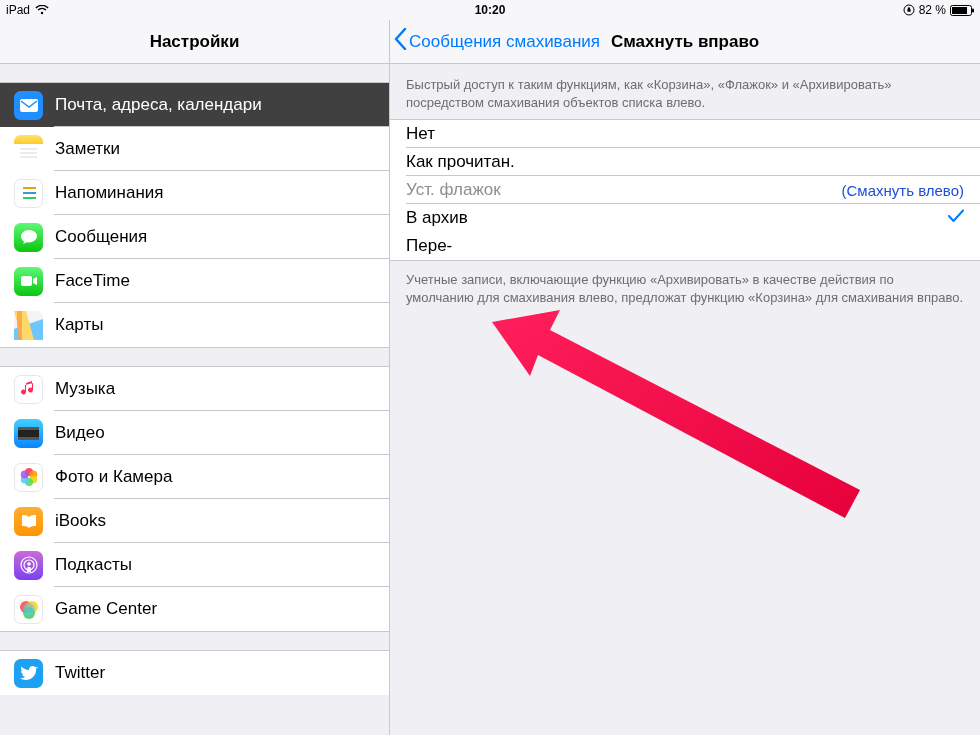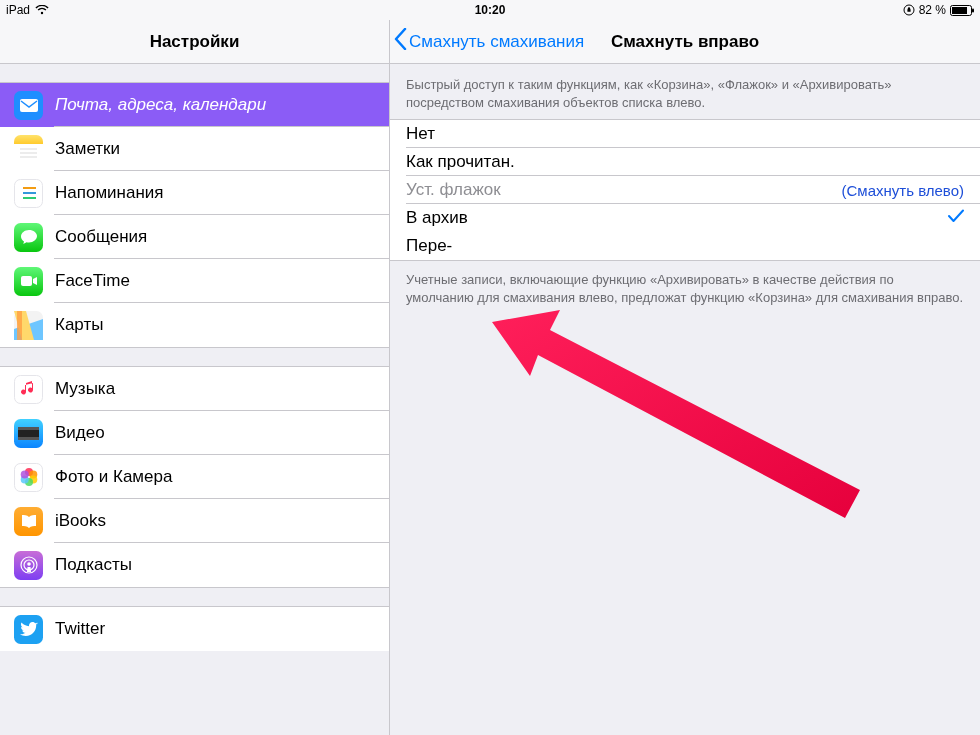--- a/index.html
+++ b/index.html
@@ -20,21 +20,21 @@
   .nav-title { font-size: 17px; font-weight: 600; }
   .nav-back { position: absolute; left: 4px; display: flex; align-items: center; color: #007aff; font-size: 17px; cursor: pointer; }
   .nav-back .chev { margin-right: 2px; }
   
   .side-scroll { flex: 1 1 auto; overflow-y: hidden; }
   .group { background: #fff; border-top: 1px solid #c8c7cc; border-bottom: 1px solid #c8c7cc; margin-top: 18px; }
   .group:first-of-type { margin-top: 18px; }
   .row { display: flex; align-items: center; height: 44px; padding-left: 14px; position: relative; cursor: pointer; }
   .row .sep { position: absolute; bottom: 0; left: 54px; right: 0; height: 1px; background: #c8c7cc; }
   .row:last-child .sep { display: none; }
-  .row.selected { background: #8b5cf6; font-style: italic; }
+  .row.selected { background: #404040; }
   .row.selected .label { color: #fff; }
   .ico { width: 29px; height: 29px; border-radius: 6.5px; margin-right: 12px; display: flex; align-items: center; justify-content: center; flex-shrink: 0; }
   .label { font-size: 17px; color: #000; }
   
   .detail-scroll { flex: 1 1 auto; overflow: hidden; }
   .caption { font-size: 13px; color: #6d6d72; padding: 12px 16px 8px 16px; line-height: 1.35; }
   .options { background: #fff; border-top: 1px solid #c8c7cc; border-bottom: 1px solid #c8c7cc; }
   .opt { display: flex; align-items: center; height: 28px; padding: 0 16px; position: relative; cursor: pointer; }
   .opt .osep { position: absolute; bottom: 0; left: 16px; right: 0; height: 1px; background: #c8c7cc; }
   .opt:last-child .osep { display: none; }
@@ -204,20 +204,32 @@
               <svg width="20" height="20" viewBox="0 0 20 20">
                   <circle cx="10" cy="10" r="8" fill="none" stroke="#fff" stroke-width="1.2"></circle>
                   <circle cx="10" cy="10" r="5" fill="none" stroke="#fff" stroke-width="1.2"></circle>
                   <circle cx="10" cy="9" r="1.8" fill="#fff"></circle>
                   <path d="M8.5 12h3l.6 5h-4.2z" fill="#fff"></path>
                 </svg>
             </div>
             <span class="label">Подкасты</span>
             <div class="sep"></div>
           </div>
+          <div class="row">
+            <div class="ico" style="background:#fff; border:1px solid #e5e5ea;">
+              <svg width="22" height="22" viewBox="0 0 22 22">
+                  <circle cx="8" cy="9" r="6" fill="#ff3b30" opacity="0.8"></circle>
+                  <circle cx="14" cy="9" r="6" fill="#ffcc00" opacity="0.8"></circle>
+                  <circle cx="11" cy="15" r="6" fill="#34c759" opacity="0.8"></circle>
+                  <circle cx="11" cy="11" r="6" fill="#5ac8fa" opacity="0.6"></circle>
+                </svg>
+            </div>
+            <span class="label">Game Center</span>
+
+          </div>
         </div>
 
         <div class="group" style="margin-bottom:0; border-bottom:none;">
           <div class="row">
             <div class="ico" style="background:#1da1f2;">
               <svg width="18" height="15" viewBox="0 0 18 15">
                   <path d="M18 1.8c-.7.3-1.4.5-2.1.6.8-.5 1.3-1.2 1.6-2-.7.4-1.5.7-2.3.9C14.5.5 13.6 0 12.5 0 10.6 0 9 1.6 9 3.5c0 .3 0 .5.1.8C6 4.1 3.3 2.7 1.5.6c-.3.5-.5 1.1-.5 1.8 0 1.2.6 2.3 1.6 2.9-.6 0-1.1-.2-1.6-.4 0 1.7 1.2 3.1 2.8 3.5-.3.1-.6.1-.9.1-.2 0-.4 0-.7-.1.4 1.4 1.7 2.4 3.3 2.4-1.2.9-2.7 1.5-4.3 1.5H0c1.6 1 3.6 1.6 5.7 1.6 6.8 0 10.5-5.6 10.5-10.5v-.5c.7-.5 1.3-1.2 1.8-1.9z" fill="#fff"></path>
                 </svg>
             </div>
             <span class="label">Twitter</span>
@@ -229,21 +241,21 @@
     </div>
 
     <div class="detail">
       <div class="nav-header">
         <div class="nav-back">
           <span class="chev">
             <svg width="13" height="22" viewBox="0 0 13 22">
                 <path d="M11 1 L2 11 L11 21" stroke="#007aff" stroke-width="2.5" fill="none" stroke-linecap="round" stroke-linejoin="round"></path>
               </svg>
           </span>
-          <span>Смахнуть смахивания</span>
+          <span>Сообщения смахивания</span>
         </div>
         <div class="nav-title">Смахнуть вправо</div>
       </div>
       <div class="detail-scroll">
         <div class="caption">Быстрый доступ к таким функциям, как «Корзина», «Флажок» и «Архивировать» посредством смахивания объектов списка влево.</div>
         <div class="options">
           <div class="opt">
             <span class="olabel">Нет</span>
             <div class="osep"></div>
           </div>

